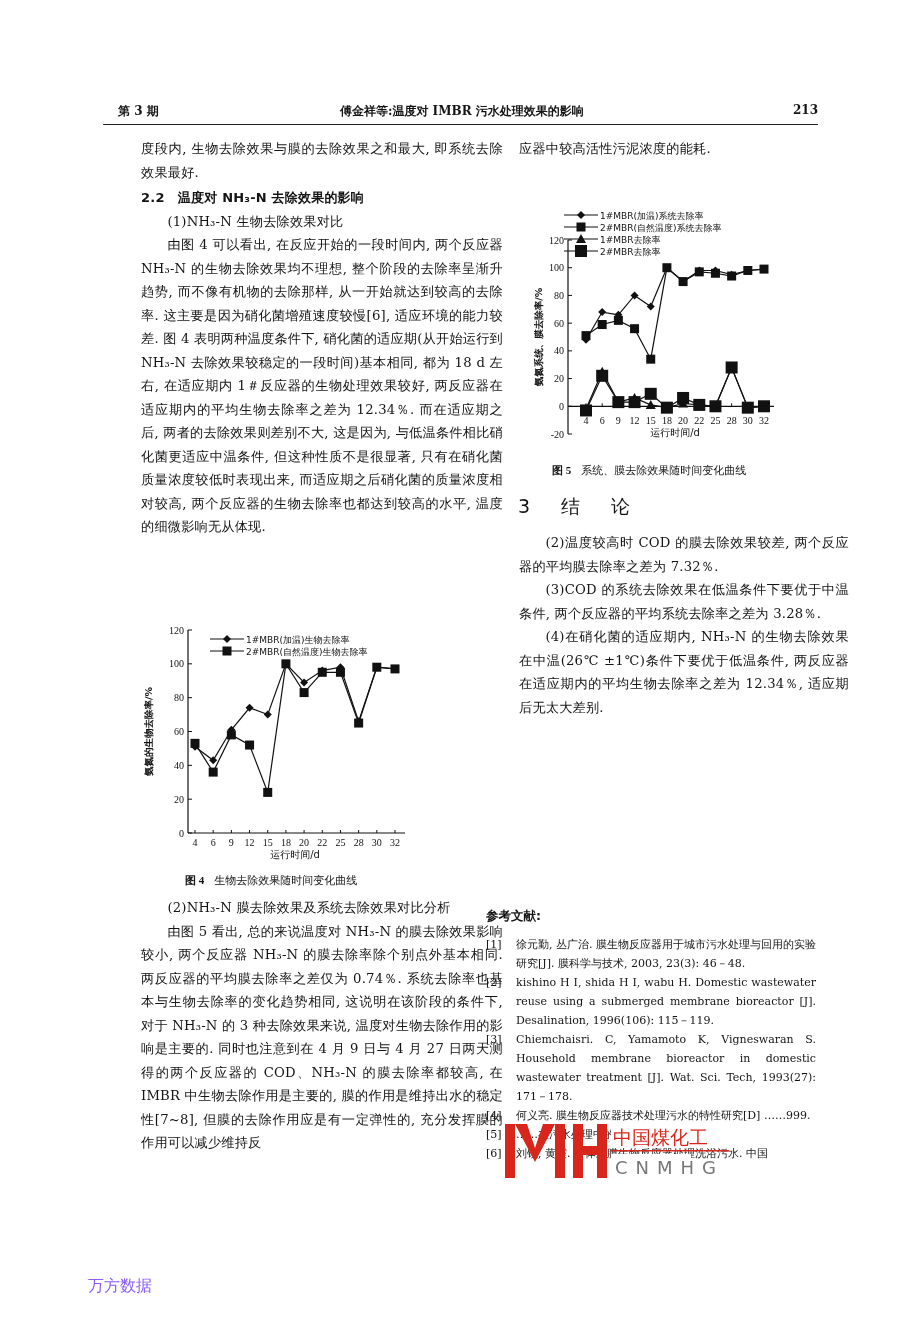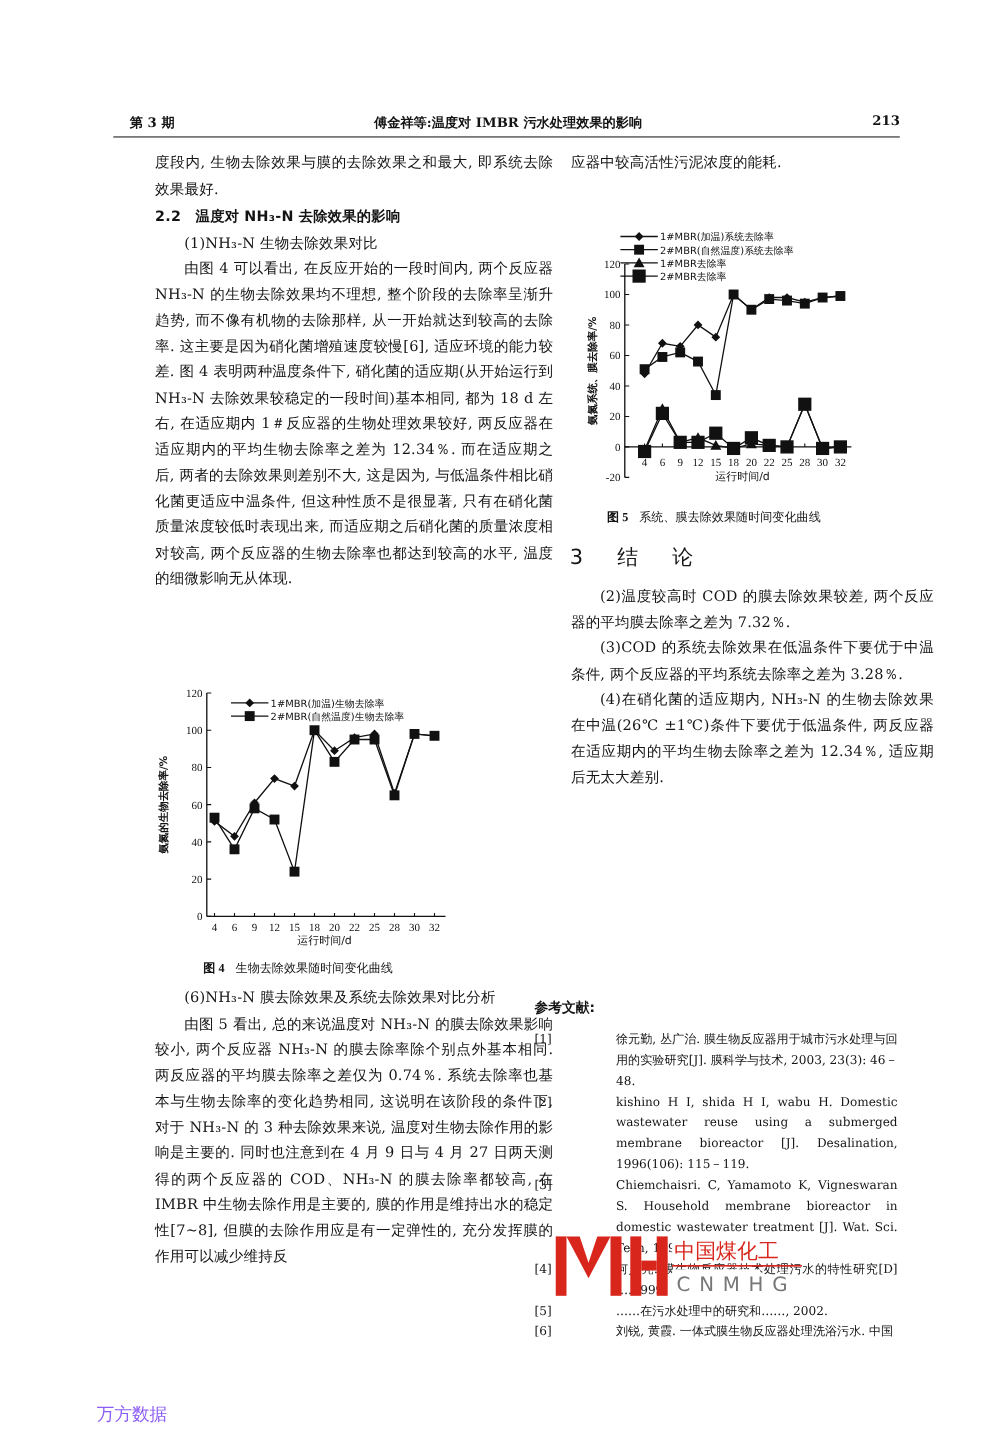--- a/index.html
+++ b/index.html
@@ -11,21 +11,21 @@
   .col { position: absolute; font-size: 13.2px; line-height: 23.5px; letter-spacing: 0.2px; margin-left: 35px; }
   .col p { margin: 0; text-align: justify; }
   .ind { text-indent: 2em; }
   .h2 { font-weight: bold; font-family: "DejaVu Sans", sans-serif; font-size: 13px; }
   .h1 { font-size: 19px; letter-spacing: 6px; font-family: "DejaVu Sans", sans-serif; margin-left: 32px; }
   .cap { font-family: Liberation Serif, serif; font-size: 11px; text-align: center; }
   .cap b { margin-right: 10px; }
   .refs { font-size: 11px; line-height: 19px; }
   .ref { display: flex; }
   .ref .num { width: 30px; flex: none; }
-  .ref .txt { flex: 1; text-align: justify; margin-left: 44px; }
+  .ref .txt { flex: 1; text-align: justify; }
   svg text { font-family: "Liberation Serif", serif; fill: #111; }
   .wm { left: 505px; top: 1122px; width: 230px; height: 58px; }
   .footer { left: 88px; top: 1276px; font-family: "DejaVu Sans", sans-serif; font-size: 16px; color: #8b5cf6; }
 </style>
 </head>
 <body>
 
 <div class="abs hdr" style="left:118px;">第 3 期</div>
 <div class="abs hdr" style="left:340px;">傅金祥等:温度对 IMBR 污水处理效果的影响</div>
 <div class="abs hdr" style="left:793px;">213</div>
@@ -114,21 +114,21 @@
       <line x1="70" y1="31" x2="104" y2="31" stroke="#111" stroke-width="1.2"></line>
       <rect x="82.5" y="26.5" width="9" height="9" fill="#111"></rect>
       <text x="106" y="34.5" font-size="9" style="font-family:'DejaVu Sans',sans-serif">2#MBR(自然温度)生物去除率</text>
     </g>
 </svg>
 <div class="abs cap" style="left:90px; top:873px; width:362px;">
   <b>图 4</b><span>生物去除效果随时间变化曲线</span>
 </div>
 
 <div class="col" style="left:106px; top:896px; width:362px;">
-  <p class="ind">(6)NH₃-N 膜去除效果及系统去除效果对比分析</p>
+  <p class="ind">(2)NH₃-N 膜去除效果及系统去除效果对比分析</p>
   <p class="ind">由图 5 看出, 总的来说温度对 NH₃-N 的膜去除效果影响较小, 两个反应器 NH₃-N 的膜去除率除个别点外基本相同. 两反应器的平均膜去除率之差仅为 0.74％. 系统去除率也基本与生物去除率的变化趋势相同, 这说明在该阶段的条件下, 对于 NH₃-N 的 3 种去除效果来说, 温度对生物去除作用的影响是主要的. 同时也注意到在 4 月 9 日与 4 月 27 日两天测得的两个反应器的 COD、NH₃-N 的膜去除率都较高, 在 IMBR 中生物去除作用是主要的, 膜的作用是维持出水的稳定性[7~8], 但膜的去除作用应是有一定弹性的, 充分发挥膜的作用可以减少维持反</p>
 </div>
 
 <div class="col" style="left:484px; top:137px; width:330px;">
   <p>应器中较高活性污泥浓度的能耗.</p>
 </div>
 
 <svg class="abs" id="fig5" style="left:530px; top:205px;" width="260" height="240">
   <g id="fig5-g">
       <line x1="38" y1="35" x2="38" y2="229" stroke="#111" stroke-width="1.2"></line>

